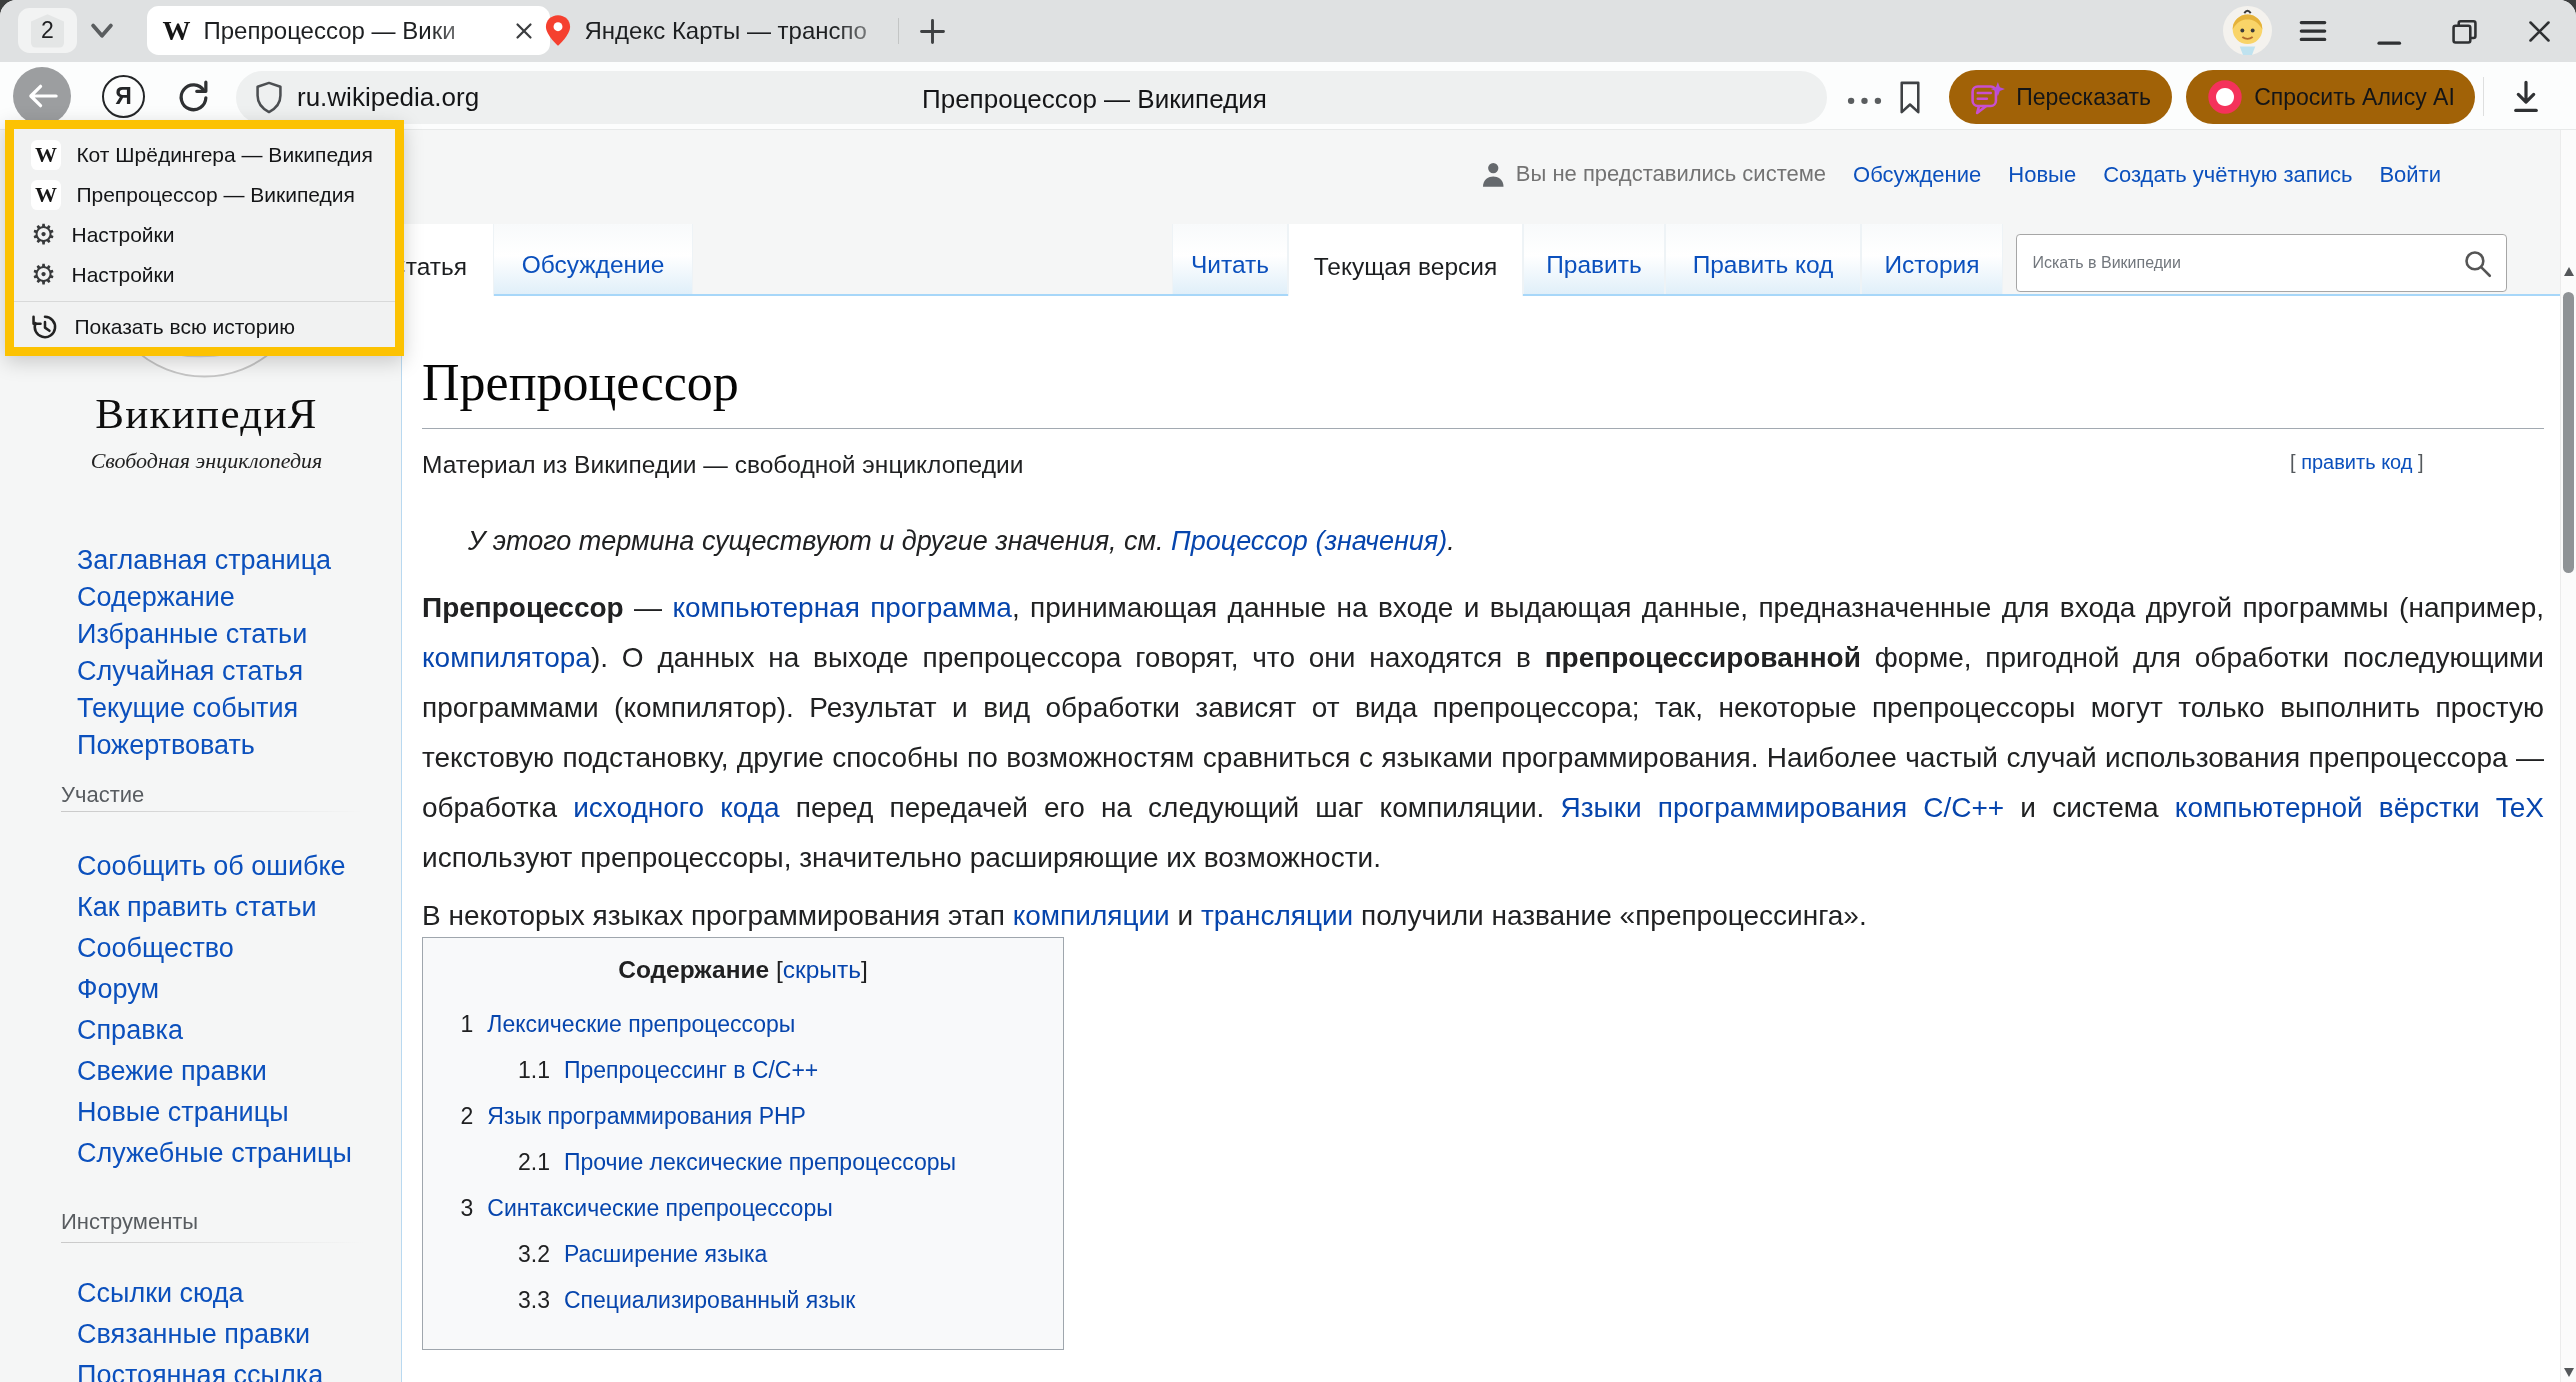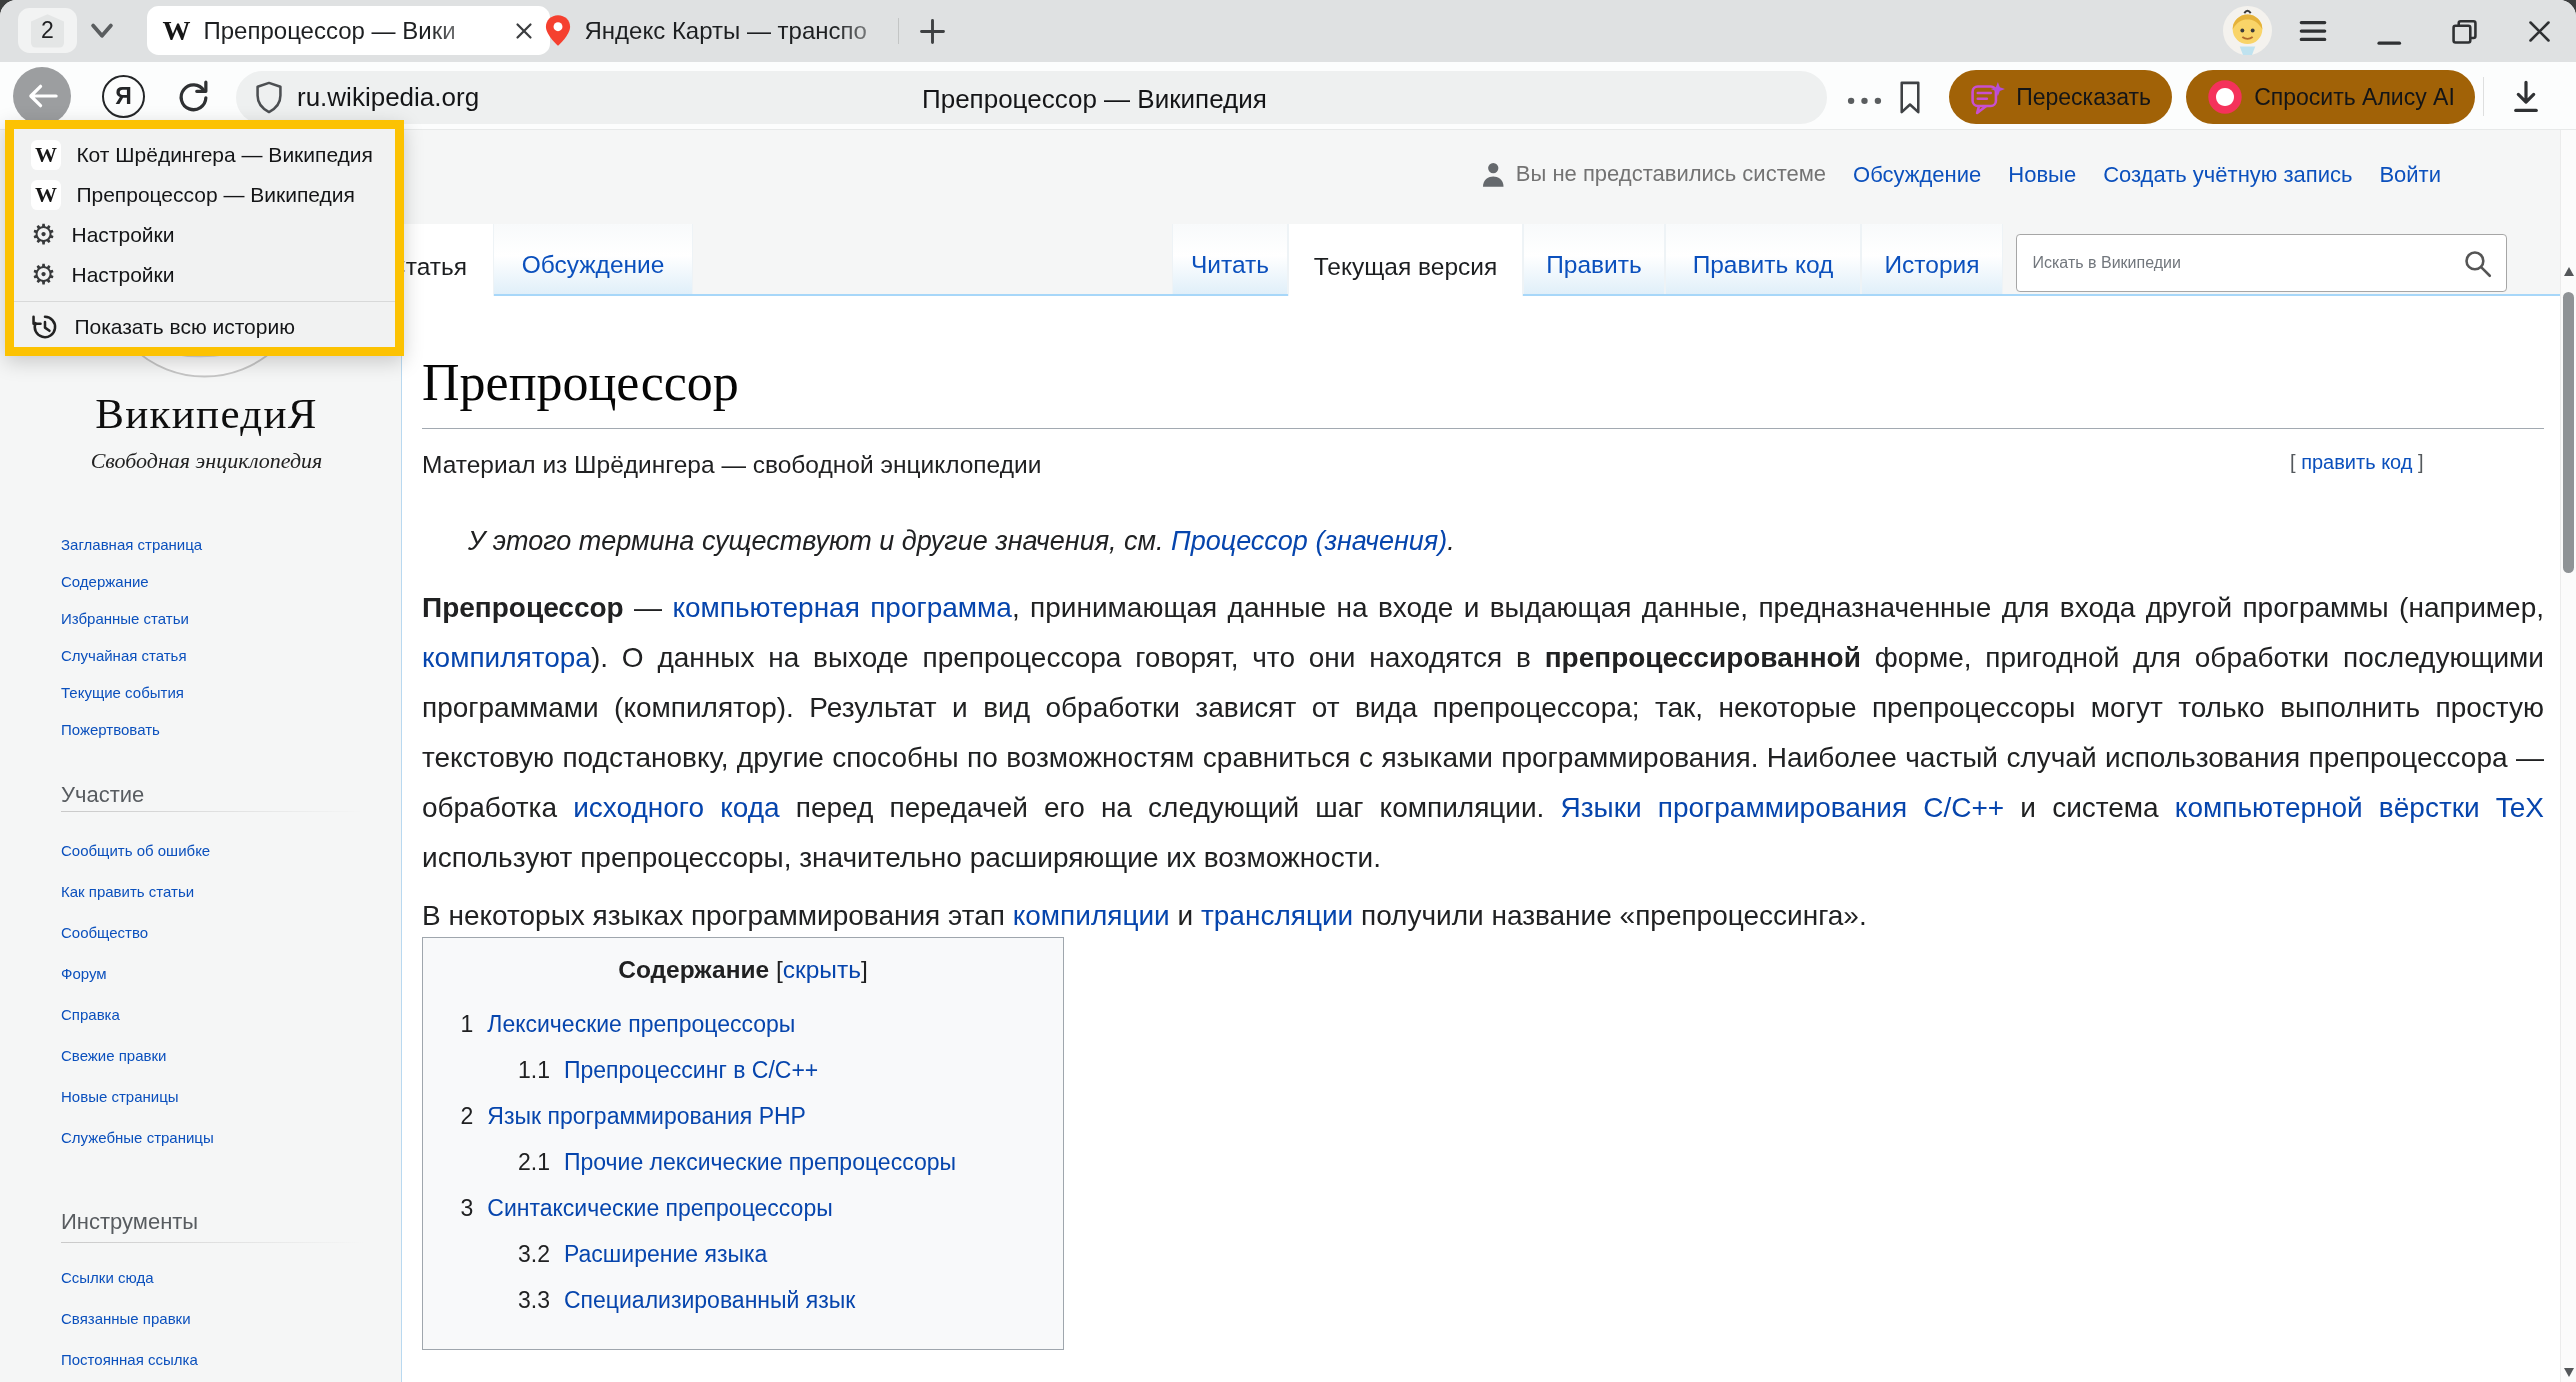--- a/index.html
+++ b/index.html
@@ -53,21 +53,21 @@
   .wlink{color:#0b50bd;cursor:pointer;text-decoration:none;}
   .vtab{position:absolute;top:224px;height:70px;display:flex;align-items:flex-end;justify-content:center;padding-bottom:15.5px;box-sizing:border-box;font-size:24.5px;background:linear-gradient(180deg,#f8fafb 0%,#ffffff 45%,#e0eff9 100%);border-left:0.6px solid #eef3f6;border-right:0.6px solid #eef3f6;z-index:2;}
   .vtab.active{background:#fff;height:72px;z-index:3;color:#1c1e20;}
   .search-box{position:absolute;left:2016px;top:234px;width:491px;height:58px;background:#fff;border:1.9px solid #a6a6a6;border-radius:3.9px;box-sizing:border-box;display:flex;align-items:center;z-index:2;}
   .search-box input{flex:1;border:none;outline:none;font-size:16px;color:#a16207;padding:0 6.4px 0 15.5px;font-family:"Liberation Sans",sans-serif;background:transparent;}
   .search-box input::placeholder{color:#72777d;}
 
   
   .logo-title{position:absolute;left:39px;top:389px;width:335px;text-align:center;font-family:"Liberation Serif",serif;font-size:43px;letter-spacing:1.3px;color:#0e0e0e;}
   .logo-sub{position:absolute;left:39px;top:448px;width:335px;text-align:center;font-family:"Liberation Serif",serif;font-style:italic;font-size:22px;color:#222;}
-  .side-list{position:absolute;left:61px;margin:0;padding:0;list-style:none;font-size:15px;}
+  .side-list{position:absolute;left:61px;margin:16px;padding:0;list-style:none;font-size:27px;}
   .side-list li{cursor:pointer;}
   .side-list.n1 li{line-height:37px;}
   .side-list.n2 li,.side-list.n3 li{line-height:41px;}
   .side-heading{position:absolute;left:61px;font-size:22px;color:#585c60;}
   .side-rule{position:absolute;left:61px;width:303px;height:1.3px;background:linear-gradient(90deg,#c9c9c9,rgba(201,201,201,0));}
 
   
   .art-title{position:absolute;left:422px;top:353px;font-family:"Liberation Serif",serif;font-size:52px;color:#060606;}
   .art-hr{position:absolute;left:422px;width:2122px;top:428px;height:1.3px;background:#a2a9b1;}
   .art-sub{position:absolute;left:422px;top:451px;font-size:24.5px;color:#202122;}
@@ -316,21 +316,21 @@
   <div class="side-heading" style="top:1209px;">Инструменты</div>
   <div class="side-rule" style="top:1242px;"></div>
   <ul class="side-list n3" style="top:1257px;">
     <li class="wlink">Ссылки сюда</li>
     <li class="wlink">Связанные правки</li>
     <li class="wlink">Постоянная ссылка</li>
   </ul>
 
   <h1 class="art-title" style="margin:0;font-weight:normal;">Препроцессор</h1>
   <div class="art-hr"></div>
-  <div class="art-sub">Материал из Шрёдингера — свободной энциклопедии</div>
+  <div class="art-sub">Материал из Википедии — свободной энциклопедии</div>
   <div class="edit-link">
     <span>[</span>
     <span class="wlink">править код</span>
     <span>]</span>
   </div>
 
   <div class="hatnote"><span>У этого термина существуют и другие значения, см. </span><span class="a">Процессор (значения)</span><span>.</span></div>
 
   <div class="para" style="top:583px;"><span class="b">Препроцессор</span><span> — </span><span class="a">компьютерная программа</span><span>, принимающая данные на входе и выдающая данные, предназначенные для входа другой программы (например, </span><span class="a">компилятора</span><span>). О данных на выходе препроцессора говорят, что они находятся в </span><span class="b">препроцессированной</span><span> форме, пригодной для обработки последующими программами (компилятор). Результат и вид обработки зависят от вида препроцессора; так, некоторые препроцессоры могут только выполнить простую текстовую подстановку, другие способны по возможностям сравниться с языками программирования. Наиболее частый случай использования препроцессора — обработка </span><span class="a">исходного кода</span><span> перед передачей его на следующий шаг компиляции. </span><span class="a">Языки программирования C/C++</span><span> и система </span><span class="a">компьютерной вёрстки TeX</span><span> используют препроцессоры, значительно расширяющие их возможности.</span></div>
 

